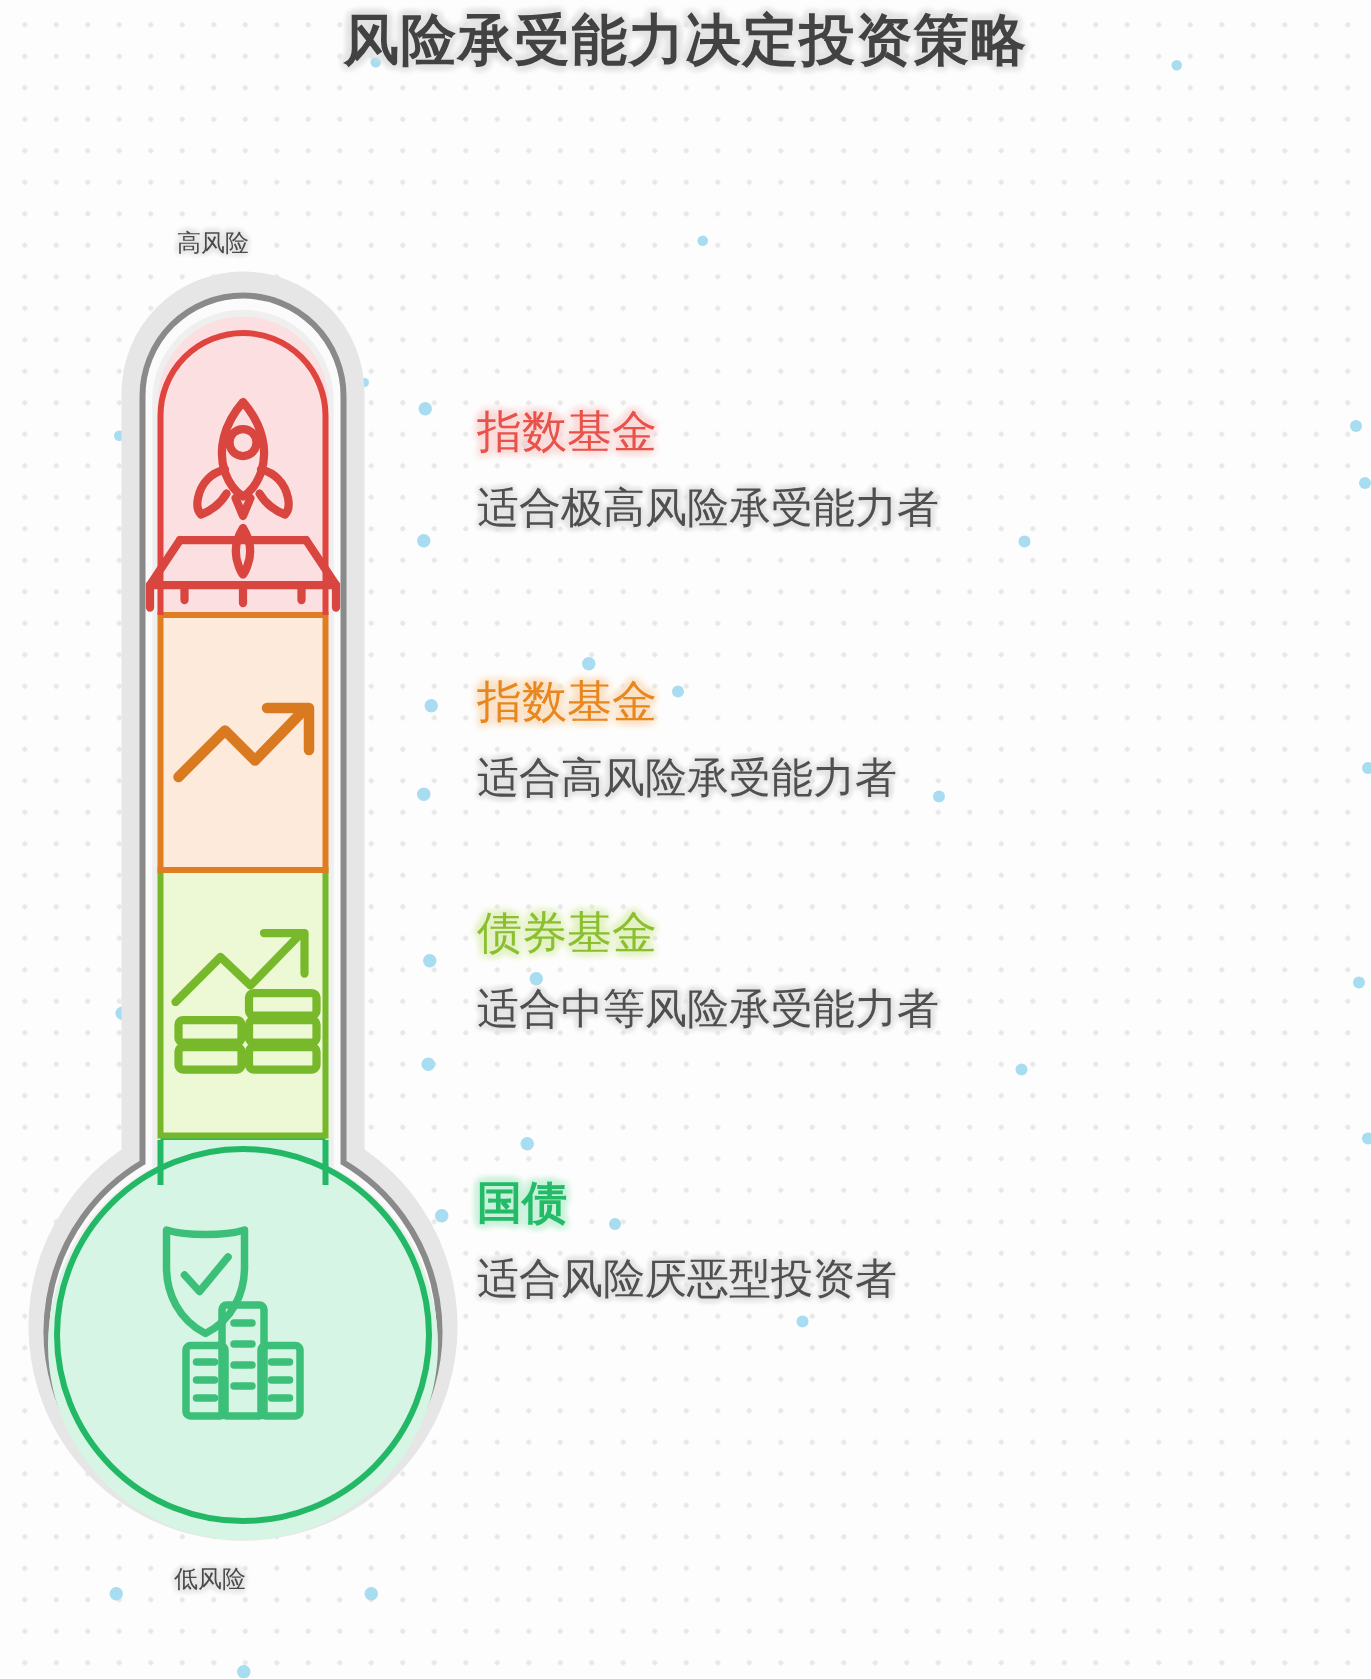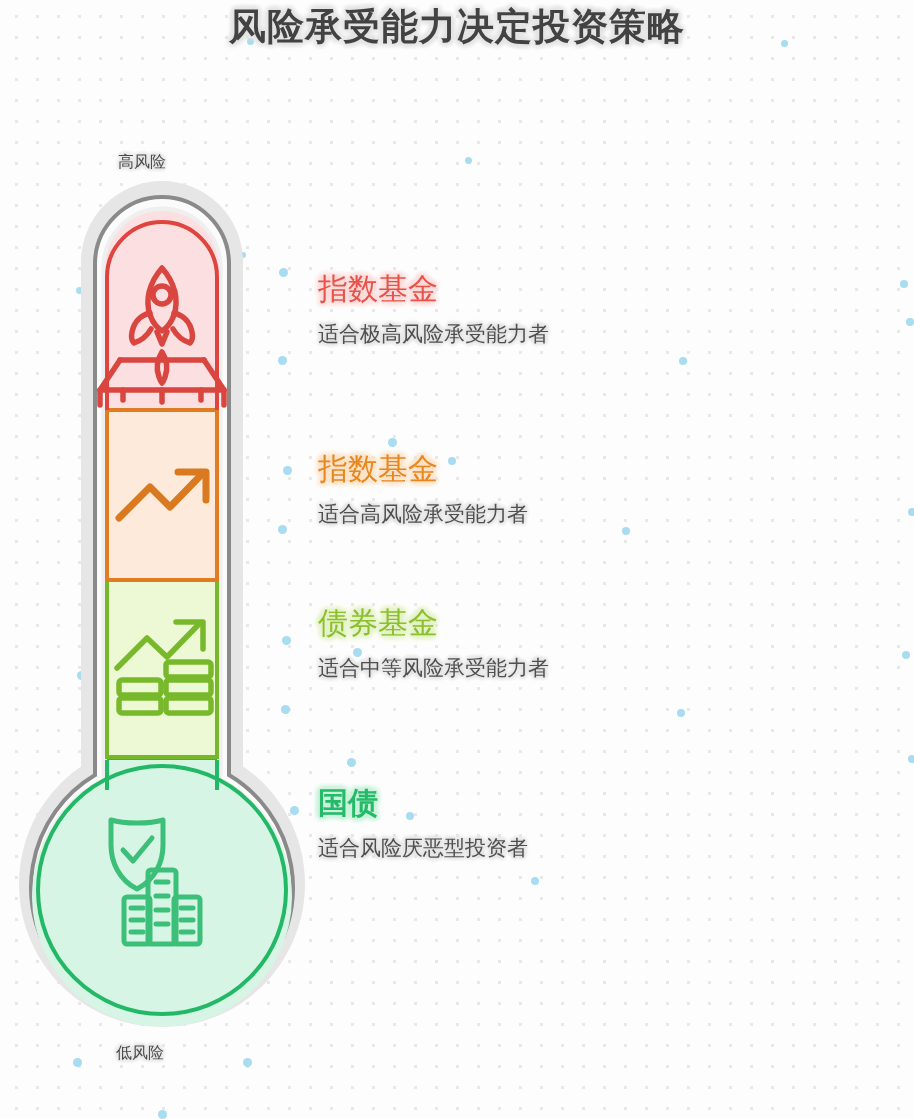--- a/index.html
+++ b/index.html
@@ -77,21 +77,21 @@
 
   
   .legend-item { position: absolute; left: 318px; }
   .legend-title {
     font-size: 30px;
     font-weight: 400;
     line-height: 1.1;
     white-space: nowrap;
   }
   .legend-desc {
-    font-size: 21px;
+    font-size: 28px;
     color: #4f4f4f;
     margin-top: 15px;
     white-space: nowrap;
     text-shadow:
        0 0 5px #e4e4e4, 0 0 5px #e4e4e4,
        1px 1px 4px #dedede, -1px 1px 4px #dedede,
        1px -1px 4px #dedede, -1px -1px 4px #dedede;
   }
   .lg-0 { top: 272px; }
   .lg-1 { top: 452px; }

